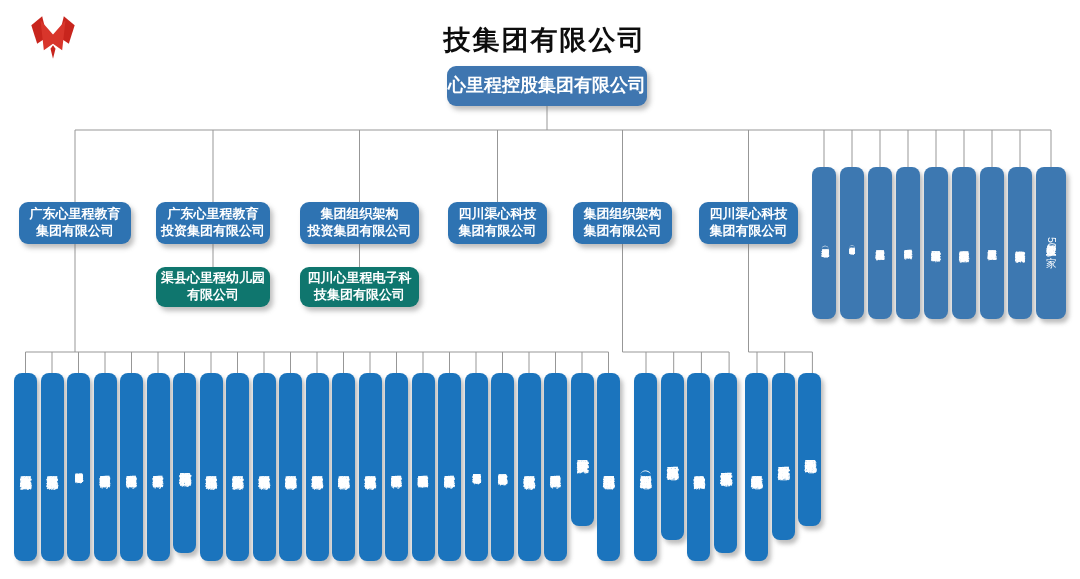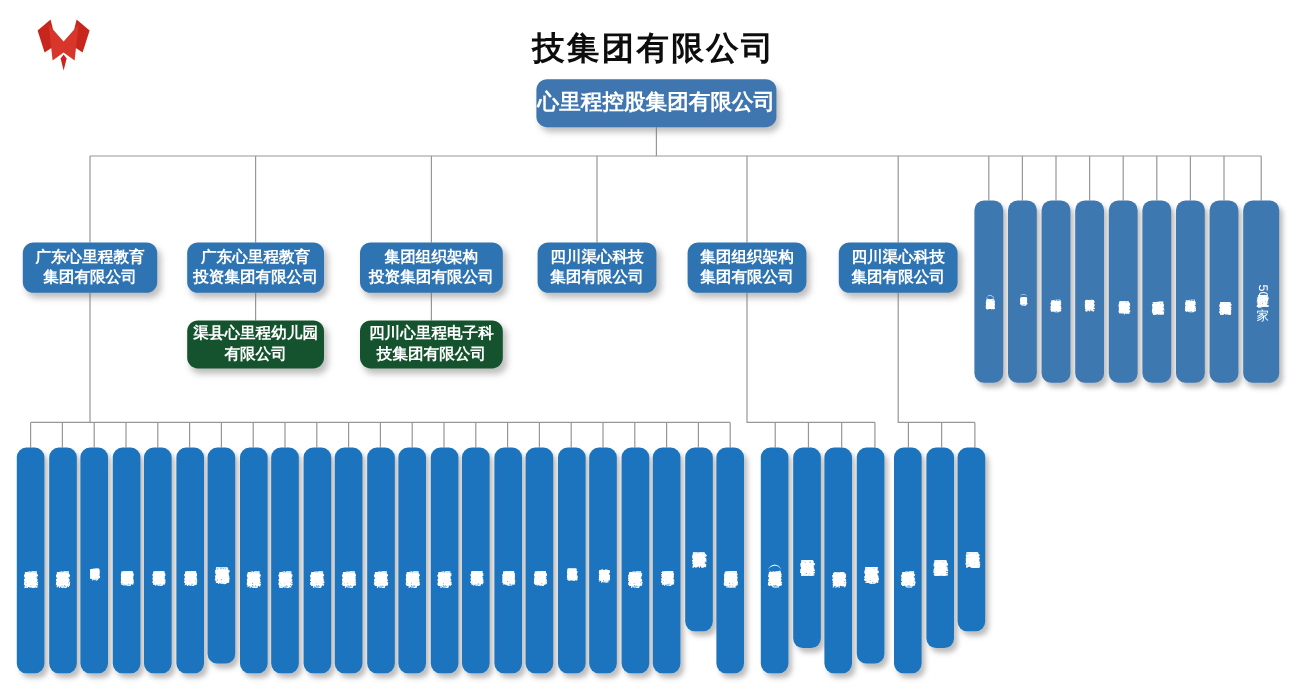--- a/index.html
+++ b/index.html
@@ -15,21 +15,21 @@
   }
   .node span{white-space:pre-line;line-height:1.28;font-size:13px;}
   #root-node{left:447px;top:66px;width:200px;height:40px;background:#3f76b0;}
   #root-node span{font-size:18px;}
   .lv2-1{left:19px;top:202px;width:112px;height:42px;}
   .lv2-2{left:156px;top:202px;width:114px;height:42px;}
   .lv2-3{left:300px;top:202px;width:119px;height:42px;}
   .lv2-4{left:448px;top:202px;width:99px;height:42px;}
   .lv2-5{left:573px;top:202px;width:99px;height:42px;}
   .lv2-6{left:699px;top:202px;width:99px;height:42px;}
-  .lv3{background:#14532d;}
+  .lv3{background:#0f766e;}
   .lv3-1{left:156px;top:267px;width:114px;height:40px;}
   .lv3-2{left:300px;top:267px;width:119px;height:40px;}
   .vrow{position:absolute;display:flex;align-items:flex-start;z-index:2;}
   #edu-row{left:14px;top:373px;gap:3.5px;}
   #zhiye-row{left:634px;top:373px;gap:3.7px;}
   #quxin-row{left:745px;top:373px;gap:3.7px;}
   #right-row{left:812px;top:167px;gap:4px;}
   .vbox{
     background:#1b74bd;color:#fff;border-radius:8px;flex:none;
     box-shadow:3px 4px 4px rgba(110,110,110,.45);overflow:hidden;

